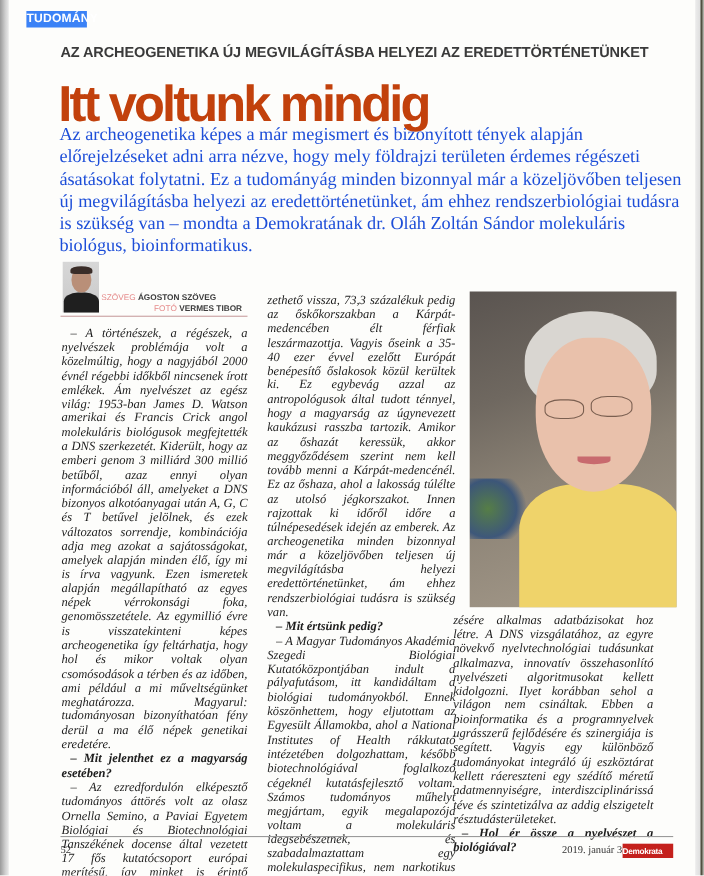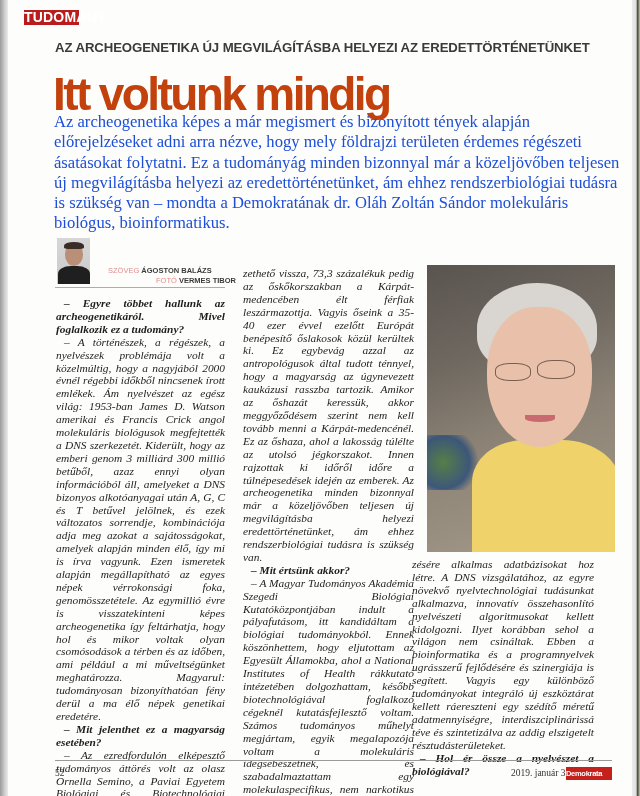--- a/index.html
+++ b/index.html
@@ -7,37 +7,37 @@
     width: 640px; height: 796px; position: relative; overflow: hidden;
     background: #fdfdfb;
     font-family: "Liberation Serif", "DejaVu Serif", serif;
     color: #1a1a1a;
   }
   .edge-left { position: absolute; left: 0; top: 0; width: 8px; height: 796px;
     background: linear-gradient(to right, #9a9a9a, #cfcfcf 60%, #eaeaea); }
   .edge-right { position: absolute; right: 0; top: 0; width: 8px; height: 796px;
     background: linear-gradient(to right, #ececec, #e0e0e0 50%, #4a4a3a 70%, #c8c8c0); }
   .section-tag { position: absolute; left: 24px; top: 10px; width: 55px; height: 15px;
-    background: #b91c1c; color: #fff; font-family: "Liberation Sans", sans-serif;
-    font-weight: bold; font-size: 14px; line-height: 15px; text-align: center; letter-spacing: 0.2px; }
+    background: #3b82f6; color: #fff; font-family: "Liberation Sans", sans-serif;
+    font-weight: bold; font-size: 11px; line-height: 15px; text-align: center; letter-spacing: 0.2px; }
   .kicker { position: absolute; left: 55px; top: 40px; font-family: "Liberation Sans", sans-serif;
     font-weight: bold; font-size: 13.2px; color: #3a3a3a; letter-spacing: -0.1px; white-space: nowrap; }
   .title { position: absolute; left: 53px; top: 69px; font-family: "Liberation Sans", sans-serif;
     font-weight: bold; font-size: 46px; letter-spacing: -2.6px; color: #c2410c; white-space: nowrap; line-height: 50px; }
   .lead { position: absolute; left: 54px; top: 112px; width: 570px;
     font-size: 16.6px; line-height: 20.3px; color: #1d4ed8; text-align: left; }
   .lead p { margin: 0; }
   .thumb { position: absolute; left: 57px; top: 238px; width: 33px; height: 46px; overflow: hidden;
     background: linear-gradient(to bottom, #d7d7d7 0%, #c9c9c9 100%); }
   .thumb .face { position: absolute; left: 8px; top: 6px; width: 18px; height: 22px; border-radius: 45% 45% 50% 50%;
     background: #b98f78; }
   .thumb .hair { position: absolute; left: 7px; top: 4px; width: 20px; height: 7px; border-radius: 50% 50% 20% 20%; background: #3a2d28; }
   .thumb .body { position: absolute; left: 1px; top: 28px; width: 32px; height: 20px; border-radius: 40% 40% 0 0; background: #1f1f1f; }
   .byline { position: absolute; left: 92px; font-family: "Liberation Sans", sans-serif; font-size: 7.5px; white-space: nowrap; }
-  .byline .lbl { color: #e58b8b; margin-left: 16px; }
+  .byline .lbl { color: #e58b8b; }
   .byline .name { color: #3b3b3b; font-weight: bold; }
   .byline-1 { top: 266px; }
   .byline-2 { top: 276px; padding-left: 48px; }
   .byline-rule { position: absolute; left: 55px; top: 287px; width: 170px; height: 1px; background: #c9a0a0; }
   .col { position: absolute; font-size: 11.4px; line-height: 12.9px; text-align: justify; color: #1d1d1d; hyphens: manual; }
   .col p { margin: 0; text-indent: 8px; font-style: italic; }
   .col p.q { font-weight: bold; }
   .col p.noind { text-indent: 0; }
   .col-1 { left: 56px; top: 297px; width: 169px; }
   .col-2 { left: 243px; top: 267px; width: 171px; }
@@ -75,37 +75,36 @@
   <p>Az archeogenetika képes a már megismert és bizonyított tények alapján előrejelzéseket adni arra nézve, hogy mely földrajzi területen érdemes régészeti ásatásokat folytatni. Ez a tudományág minden bizonnyal már a közeljövőben teljesen új megvilágításba helyezi az eredettörténetünket, ám ehhez rendszerbiológiai tudásra is szükség van – mondta a Demokratának dr. Oláh Zoltán Sándor molekuláris biológus, bioinformatikus.</p>
 </div>
 
 <div class="thumb">
   <div class="body"></div>
   <div class="face"></div>
   <div class="hair"></div>
 </div>
 <div class="byline byline-1">
   <span class="lbl">SZÖVEG</span>
-  <span class="name">ÁGOSTON BALÁZS</span>
+  <span class="name">ÁGOSTON SZÖVEG</span>
 </div>
 <div class="byline byline-2">
   <span class="lbl">FOTÓ</span>
   <span class="name">VERMES TIBOR</span>
 </div>
 <div class="byline-rule"></div>
 
 <div class="col col-1">
-    <p class="q">– Egyre többet hallunk az archeogenetikáról. Mivel foglalkozik ez a tudomány?</p>
     <p>– A történészek, a régészek, a nyelvészek problémája volt a közelmúltig, hogy a nagyjából 2000 évnél régebbi időkből nincsenek írott emlékek. Ám nyelvészet az egész világ: 1953-ban James D. Watson amerikai és Francis Crick angol molekuláris biológusok megfejtették a DNS szerkezetét. Kiderült, hogy az emberi genom 3 milliárd 300 millió betűből, azaz ennyi olyan információból áll, amelyeket a DNS bizonyos alkotóanyagai után A, G, C és T betűvel jelölnek, és ezek változatos sorrendje, kombinációja adja meg azokat a sajátosságokat, amelyek alapján minden élő, így mi is írva vagyunk. Ezen ismeretek alapján megállapítható az egyes népek vérrokonsági foka, genomösszetétele. Az egymillió évre is visszatekinteni képes archeogenetika így feltárhatja, hogy hol és mikor voltak olyan csomósodások a térben és az időben, ami például a mi műveltségünket meghatározza. Magyarul: tudományosan bizonyíthatóan fény derül a ma élő népek genetikai eredetére.</p>
     <p class="q">– Mit jelenthet ez a magyarság esetében?</p>
     <p>– Az ezredfordulón elképesztő tudományos áttörés volt az olasz Ornella Semino, a Paviai Egyetem Biológiai és Biotechnológiai Tanszékének docense által vezetett 17 fős kutatócsoport európai merítésű, így minket is érintő összehasonlító populációgenetikai vizsgálata. A minták elemzéséből az derült ki, hogy a magyar férfiak 93,3 százaléka négy ősapára ve-</p>
   </div>
 <div class="col col-2">
     <p class="noind">zethető vissza, 73,3 százalékuk pedig az őskőkorszakban a Kárpát-medencében élt férfiak leszármazottja. Vagyis őseink a 35-40 ezer évvel ezelőtt Európát benépesítő őslakosok közül kerültek ki. Ez egybevág azzal az antropológusok által tudott ténnyel, hogy a magyarság az úgynevezett kaukázusi rasszba tartozik. Amikor az őshazát keressük, akkor meggyőződésem szerint nem kell tovább menni a Kárpát-medencénél. Ez az őshaza, ahol a lakosság túlélte az utolsó jégkorszakot. Innen rajzottak ki időről időre a túlnépesedések idején az emberek. Az archeogenetika minden bizonnyal már a közeljövőben teljesen új megvilágításba helyezi eredettörténetünket, ám ehhez rendszerbiológiai tudásra is szükség van.</p>
-    <p class="q">– Mit értsünk akkor?</p>
+    <p class="q">– Mit értsünk pedig?</p>
     <p>– A Magyar Tudományos Akadémia Szegedi Biológiai Kutatóközpontjában indult a pályafutásom, itt kandidáltam a biológiai tudományokból. Ennek köszönhettem, hogy eljutottam az Egyesült Államokba, ahol a National Institutes of Health rákkutató intézetében dolgozhattam, később biotechnológiával foglalkozó cégeknél kutatásfejlesztő voltam. Számos tudományos műhelyt megjártam, egyik megalapozója voltam a molekuláris idegsebészetnek, és szabadalmaztattam egy molekulaspecifikus, nem narkotikus fájdalomcsillapító eljárást. Mindeközben világossá vált számomra, hogy az élettan területén olyan információzuhatag éri a tudósokat, hogy azt csak tudatos szűréssel lehet befogadni és szintetizálni. Amikor 2004-ben hazatértem, kemo-bioinformatikai céget alapítottam, amely tudományos cikkek ezreiben közölt adatokból számítógéppel kezelhető, a szövegtörzsekből új összefüggések felfede-</p>
   </div>
 
 <div class="photo">
   <div class="bg-blue"></div>
   <div class="shirt"></div>
   <div class="hair"></div>
   <div class="head"></div>
   <div class="glasses-l"></div>
   <div class="glasses-r"></div>

